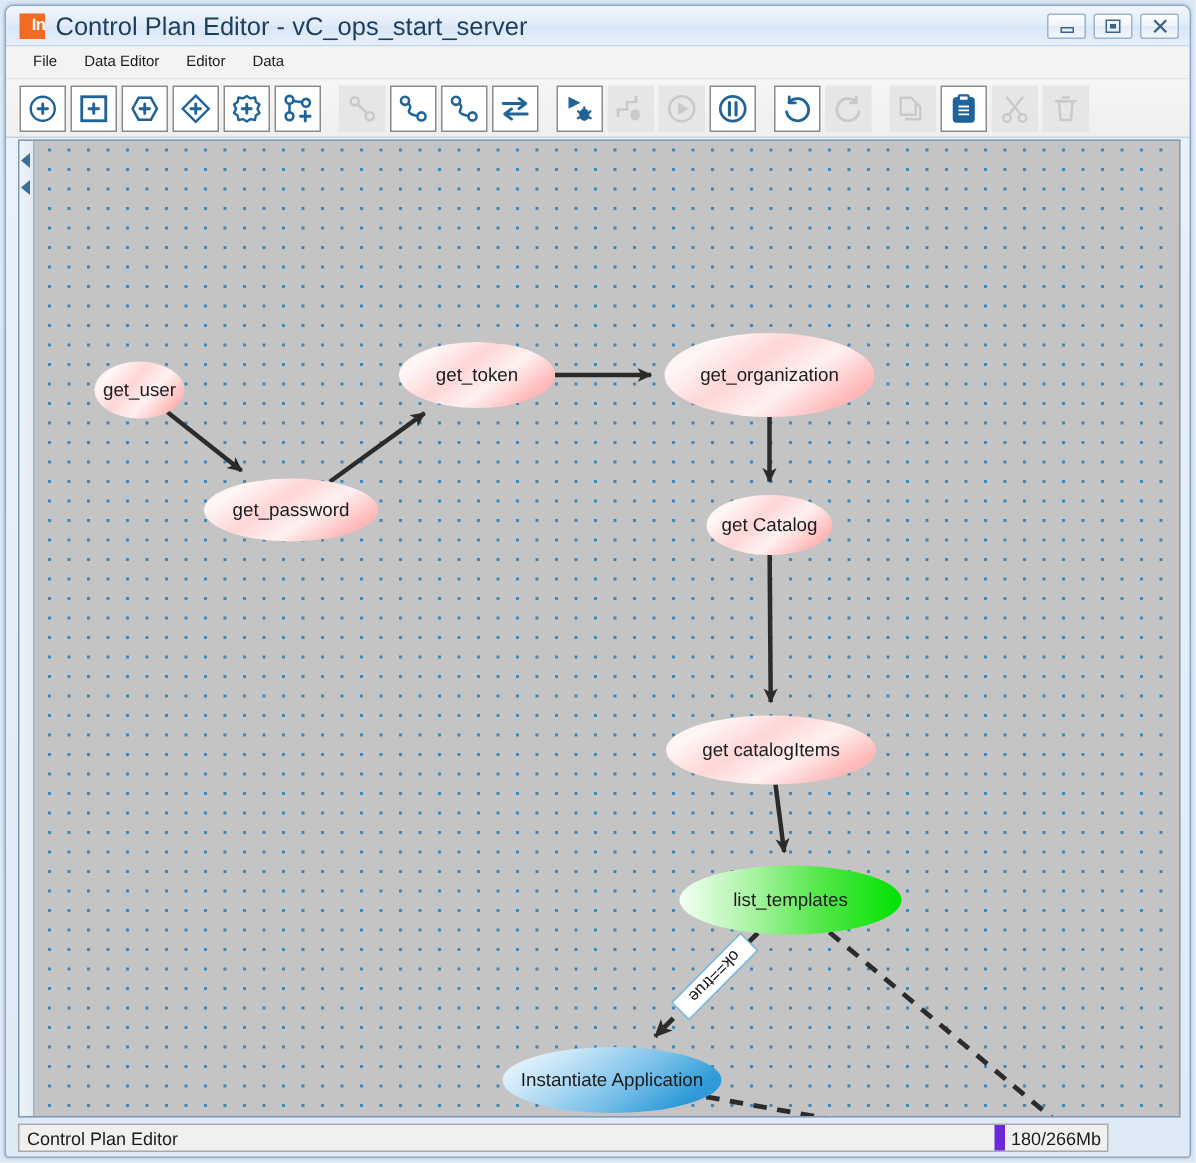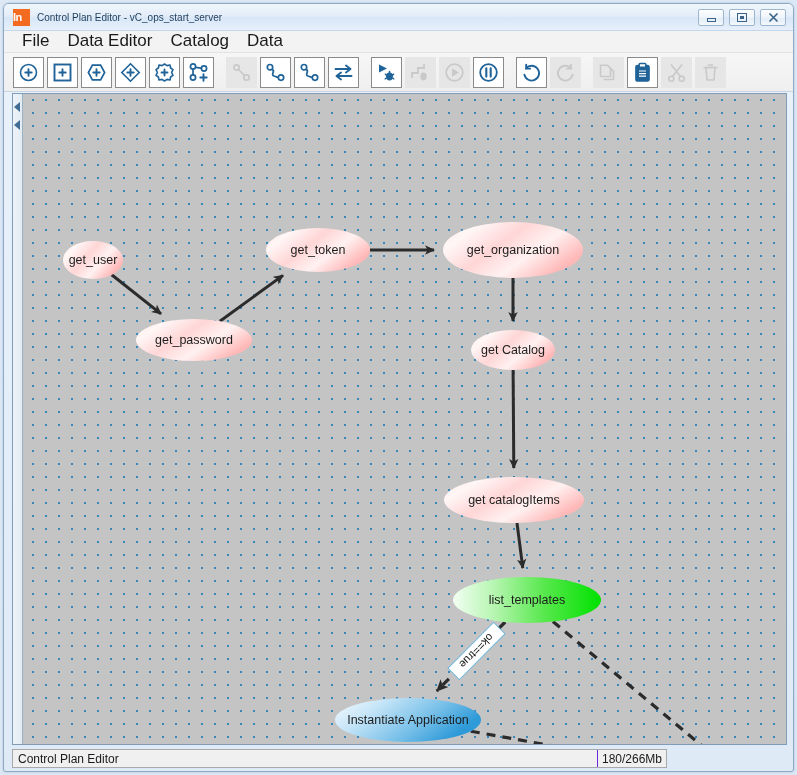--- a/index.html
+++ b/index.html
@@ -46,28 +46,28 @@
   }
   .title-icon {
     position: absolute;
     left: 9px; top: 5px;
     width: 17px; height: 17px;
     background: #f26b21;
     color: #ffffff;
     font-size: 11px;
     font-weight: bold;
     line-height: 17px;
-    text-align: left;
+    text-align: right;
     letter-spacing: -0.5px;
     font-family: "Liberation Sans", sans-serif;
   }
   .title-text {
     position: absolute;
     left: 33px; top: 5px;
-    font-size: 10px;
+    font-size: 17px;
     color: #1c3d5c;
     line-height: 17px;
     white-space: nowrap;
   }
   .win-buttons {
     position: absolute;
     right: 7px; top: 5px;
     display: flex;
     gap: 5px;
   }
@@ -113,21 +113,21 @@
     width: 100%;
     height: 22px;
     background: #f3f3f3;
     border-bottom: 1px solid #e3e3e3;
     display: flex;
     align-items: center;
     padding-left: 9px;
     box-sizing: border-box;
   }
   .menu-item {
-    font-size: 17px;
+    font-size: 10px;
     color: #1a1a1a;
     padding: 2px 9px 3px 9px;
     cursor: default;
     white-space: nowrap;
     text-align: center;
   }
 
   
   .toolbar {
     position: absolute;
@@ -234,37 +234,37 @@
     font-size: 11px;
     fill: #111111;
     text-anchor: middle;
     dominant-baseline: middle;
   }
 
   
   .statusbar {
     position: absolute;
     left: 8px; top: 745px;
-    width: 655px;
+    width: 727px;
     height: 19px;
     box-sizing: border-box;
     background: #f0f0f0;
     border: 1px solid #a9a9a9;
     display: flex;
     align-items: center;
     font-size: 12px;
     color: #1a1a1a;
   }
   .status-left {
     flex: 1;
     padding-left: 5px;
     white-space: nowrap;
   }
   .status-right {
-    border-left: 1px solid #6d28d9;
+    border-left: 7px solid #6d28d9;
     padding: 0 4px;
     height: 100%;
     display: flex;
     align-items: center;
     white-space: nowrap;
   }
 </style>
 </head>
 <body>
 
@@ -293,21 +293,21 @@
               <path d="M1.5 1.5 L9.5 9.5 M9.5 1.5 L1.5 9.5" stroke="#3b6287" stroke-width="1.6" fill="none"></path>
             </svg>
           </div>
         </div>
       </div>
     </div>
 
     <div class="menubar">
       <div class="menu-item">File</div>
       <div class="menu-item">Data Editor</div>
-      <div class="menu-item">Catalog</div>
+      <div class="menu-item">Editor</div>
       <div class="menu-item">Data</div>
     </div>
 
     <div class="toolbar" id="toolbar">
         <div class="tb-btn">
           <span style="display: flex;">
             <svg width="21" height="21" viewBox="0 0 21 21">
               <circle cx="10.5" cy="10.5" r="8" stroke-width="1.6" stroke="#1f6399" fill="none"></circle>
               <path d="M7.3,10.5 L13.7,10.5 M10.5,7.3 L10.5,13.7" stroke-width="1.9" stroke-linecap="round" stroke="#1f6399" fill="none"></path>
             </svg>

